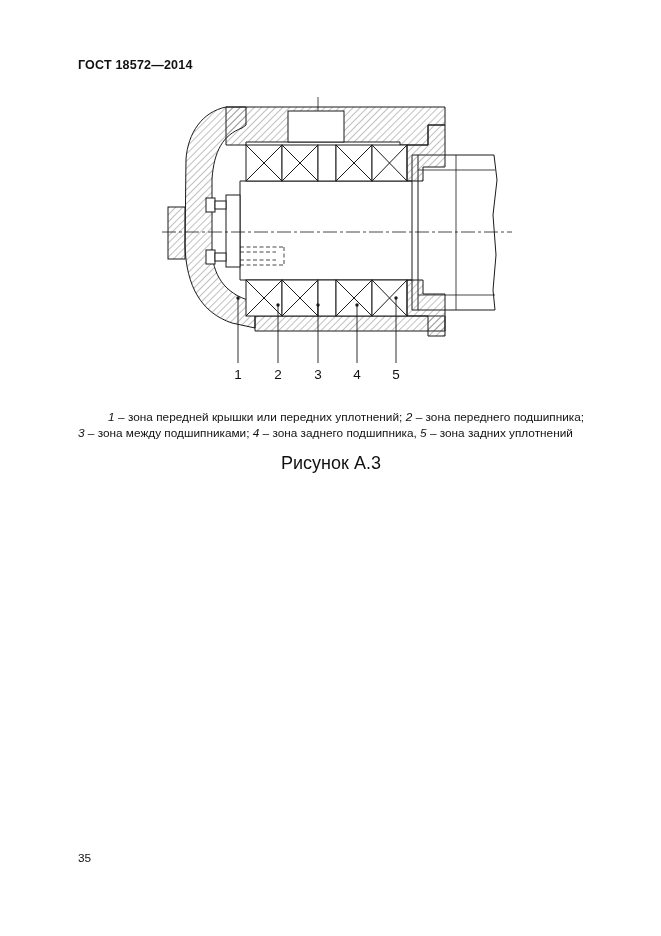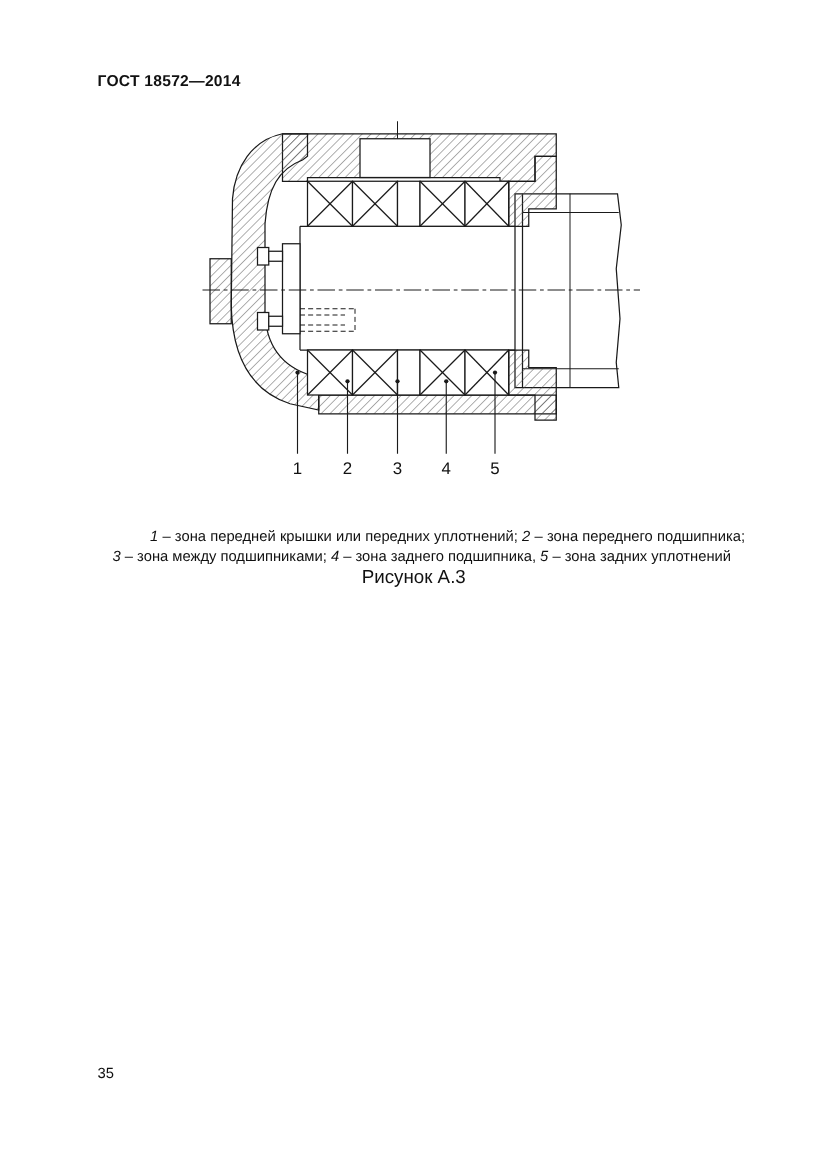--- a/index.html
+++ b/index.html
@@ -6,27 +6,27 @@
   .page{
     position:relative;width:661px;height:936px;background:#fff;
     font-family:"Liberation Sans",sans-serif;color:#111;overflow:hidden;
   }
   .doc-header{
     position:absolute;left:78px;top:58px;
     font-size:12.5px;font-weight:bold;letter-spacing:.2px;
   }
   .drawing-wrap{position:absolute;left:160px;top:95px;width:360px;height:300px;}
   .caption{
-    position:absolute;left:78px;top:410px;width:506px;margin:12px;
+    position:absolute;left:78px;top:410px;width:506px;margin:0;
     font-size:11.8px;line-height:1.34;text-align:justify;text-indent:30px;
   }
   .caption i{font-style:italic;}
   .fig-title{
     position:absolute;left:78px;top:453px;width:506px;margin:0;
-    text-align:center;font-size:15px;
+    text-align:center;font-size:18px;
   }
   .page-number{position:absolute;left:78px;top:851px;font-size:11.8px;}
 </style>
 </head>
 <body>
 
 <div class="page">
 
   <div class="doc-header">ГОСТ 18572—2014</div>
 

